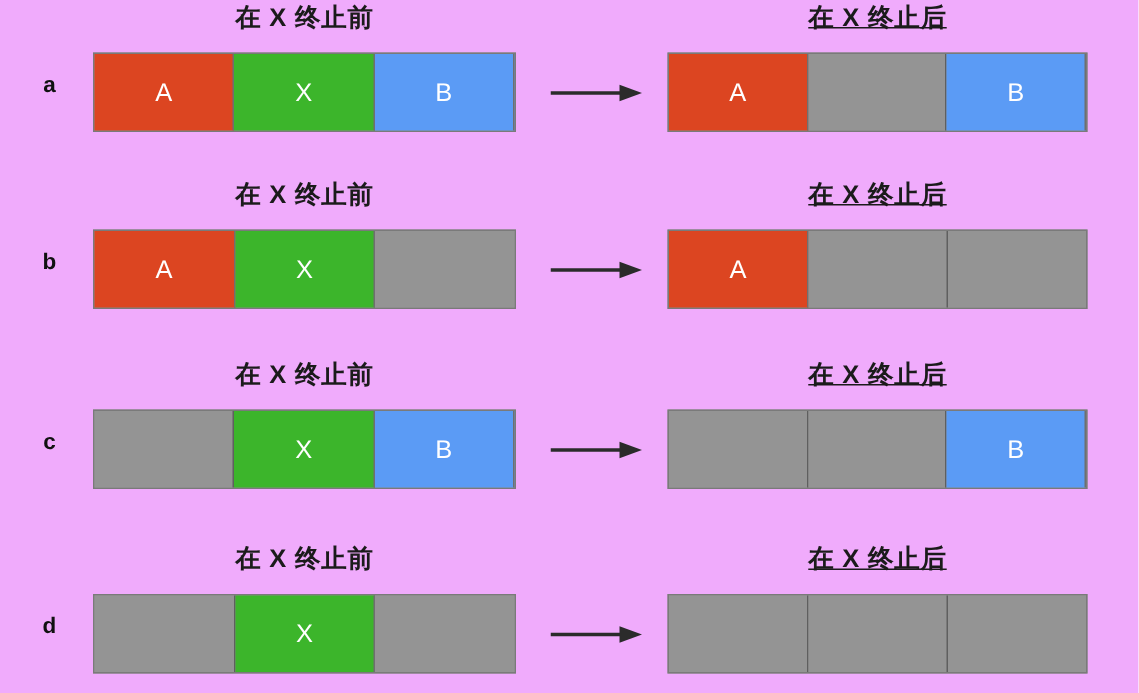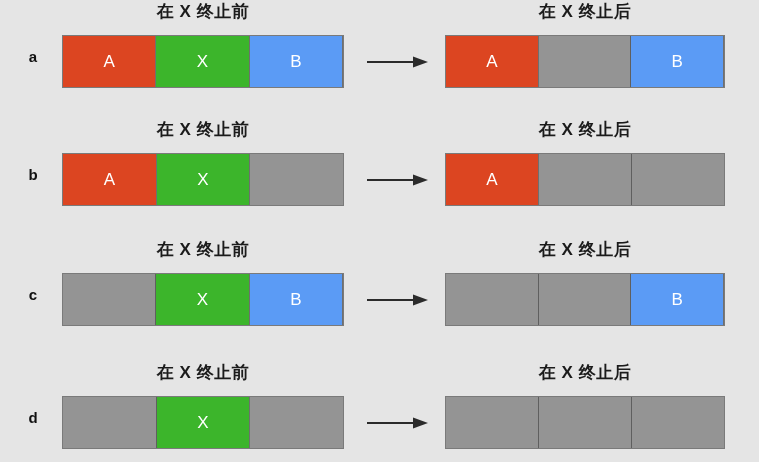--- a/index.html
+++ b/index.html
@@ -8,21 +8,21 @@
     background: #ffffff;
   }
   body {
     font-family: "Liberation Sans", "DejaVu Sans", sans-serif;
     -webkit-font-smoothing: antialiased;
   }
   #figure {
     position: relative;
     width: 759px;
     height: 462px;
-    background: #e5e5e5;
+    background: #f0abfc;
     overflow: hidden;
   }
 
   
   .row {
     position: absolute;
     left: 0;
     width: 759px;
     height: 118px;
   }
@@ -32,21 +32,21 @@
     position: absolute;
     top: 0;
     font-size: 17px;
     font-weight: 700;
     color: #1b1b1b;
     letter-spacing: 0.5px;
     text-align: center;
     white-space: nowrap;
   }
   .heading.before { left: 62px;  width: 282px; }
-  .heading.after  { left: 445px; width: 280px; }
+  .heading.after  { left: 445px; width: 280px; text-decoration: underline; }
 
   
   .row-label {
     position: absolute;
     left: 20px;
     top: 48px;
     width: 26px;
     text-align: center;
     font-size: 15px;
     font-weight: 700;

